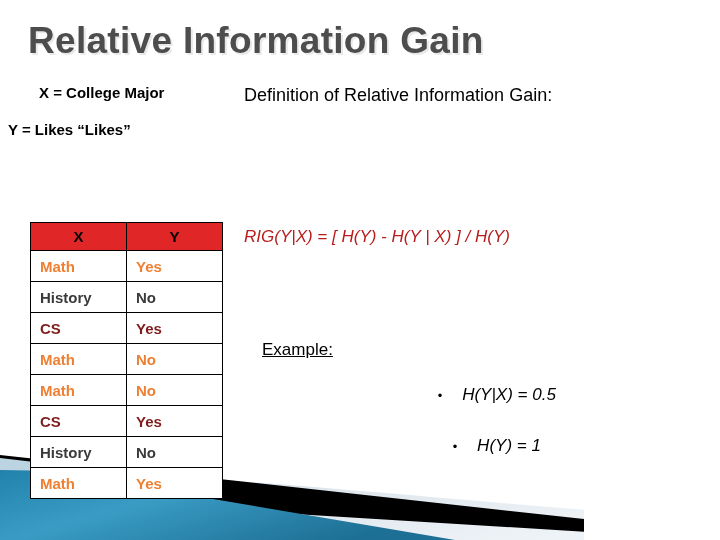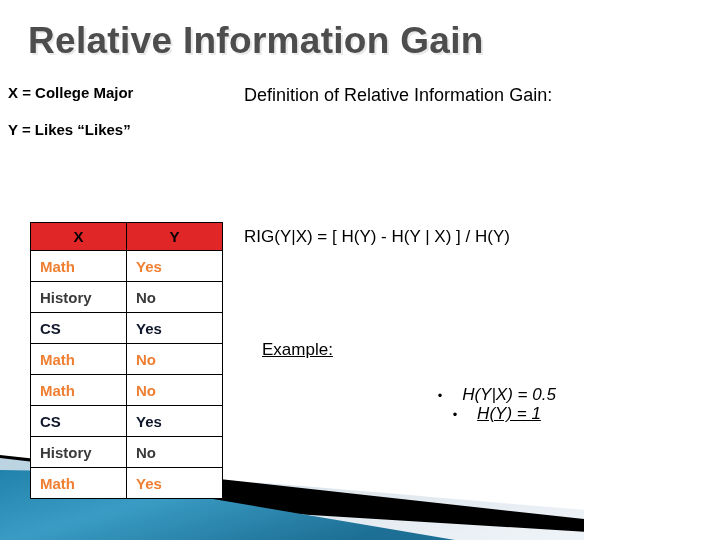--- a/index.html
+++ b/index.html
@@ -31,21 +31,21 @@
 
   
   .legend-line {
     position: absolute;
     left: 8px;
     font-size: 15px;
     font-weight: bold;
     color: #000000;
     white-space: nowrap;
   }
-  #legend-x { top: 84px; }
+  #legend-x { top: 84px; margin-left: 31px; }
   #legend-y { top: 121px; }
 
   
   #data-table {
     position: absolute;
     left: 30px;
     top: 222px;
     width: 192px;
     border-collapse: collapse;
     table-layout: fixed;
@@ -64,21 +64,21 @@
     background: #e02626;
     color: #000000;
     text-align: center;
     padding-left: 0;
     height: 27px;
   }
   #data-table col.col-x { width: 96px; }
   #data-table col.col-y { width: 96px; }
 
   .c-orange { color: #ef8033; }
-  .c-green  { color: #0f172a; }
+  .c-green  { color: #7f1d1d; }
   .c-dark   { color: #3a3a3a; margin-left: 21px; }
 
   
   #definition-heading {
     position: absolute;
     left: 244px;
     top: 85px;
     font-size: 18px;
     color: #000000;
     white-space: nowrap;
@@ -93,21 +93,22 @@
     color: #000000;
   }
   #rig-paragraph .it { font-style: italic; }
   #rig-paragraph .it-u { font-style: italic; text-decoration: underline; }
 
   #rig-formula {
     position: absolute;
     left: 244px;
     top: 227px;
     font-size: 17px;
-    color: #000000;
+    font-style: italic;
+    color: #b91c1c;
     white-space: nowrap;
   }
 
   #example-heading {
     position: absolute;
     left: 262px;
     top: 340px;
     font-size: 17px;
     color: #000000;
     text-decoration: underline;
@@ -124,21 +125,21 @@
     text-align: center;
   }
   .bullet-row .dot {
     display: inline-block;
     width: 44px;
     font-style: normal;
     font-size: 13px;
     vertical-align: baseline;
   }
   #bullet-0 { top: 385px; }
-  #bullet-1 { top: 404px; text-decoration: underline; }
+  #bullet-1 { top: 436px; }
   #bullet-2 { top: 471px; }
 
   
   #deco { position: absolute; left: 0; top: 0; width: 720px; height: 540px; pointer-events: none; }
 </style>
 </head>
 <body>
 
 <div id="slide">
 

